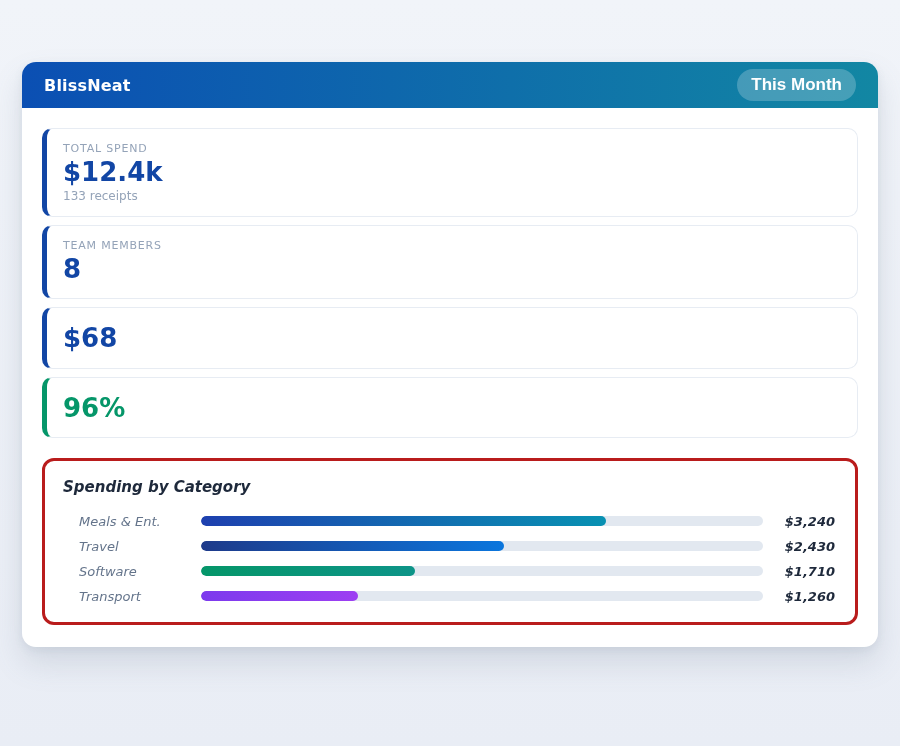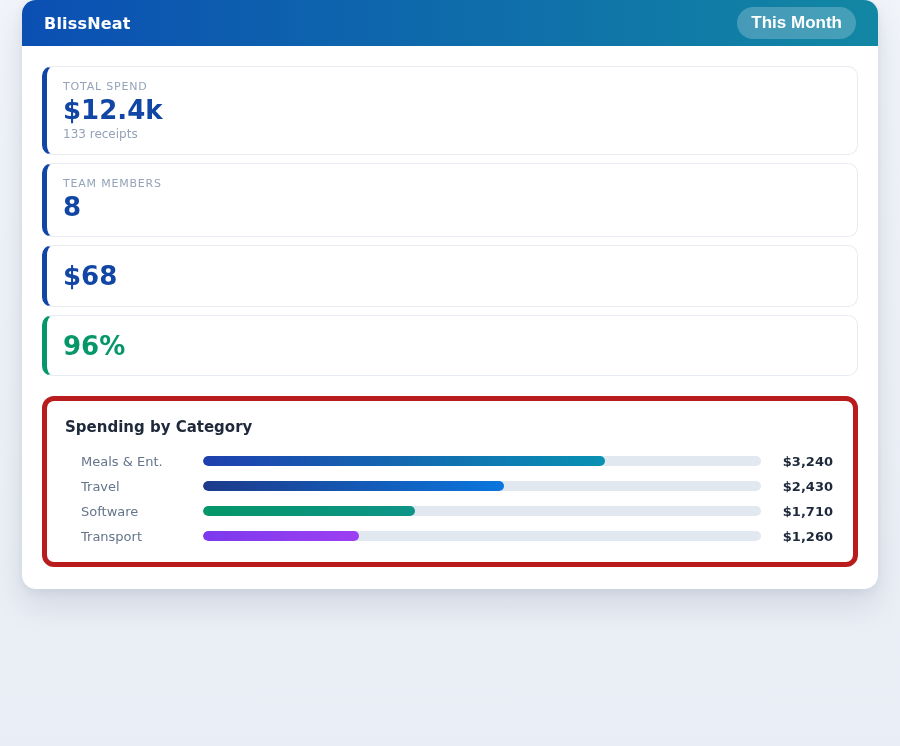--- a/index.html
+++ b/index.html
@@ -4,20 +4,21 @@
 <style>
   * { box-sizing: border-box; margin: 0; padding: 0; }
   html, body {
     width: 900px; height: 746px;
     font-family: "DejaVu Sans", "Liberation Sans", sans-serif;
     overflow: hidden;
   }
   .page {
     width: 900px; height: 746px;
     background: linear-gradient(180deg, #f1f4f9 0%, #e9edf5 100%);
+    padding-top: 62px;
   }
   .panel {
     width: 856px;
     margin: 0 auto;
     background: #ffffff;
     border-radius: 14px;
     box-shadow: 0 16px 30px rgba(100,116,139,0.18), 0 3px 8px rgba(100,116,139,0.10);
     overflow: hidden;
     padding-bottom: 22px;
   }
@@ -73,24 +74,25 @@
     margin-top: 2px;
   }
   .stat-sub {
     font-size: 12px;
     color: #94a3b8;
     display: block;
     margin-top: 1px;
   }
   .category-card {
     margin: 20px 20px 0 20px;
-    border: 5px solid #b91c1c;
+    border: 3px solid #b91c1c;
     border-radius: 12px;
     padding: 17px 20px 13px 18px;
     background: #ffffff;
+    font-style: italic;
   }
   .category-title {
     font-size: 15px;
     font-weight: bold;
     color: #1e293b;
     margin-bottom: 13px;
   }
   .cat-row {
     display: flex;
     align-items: center;

